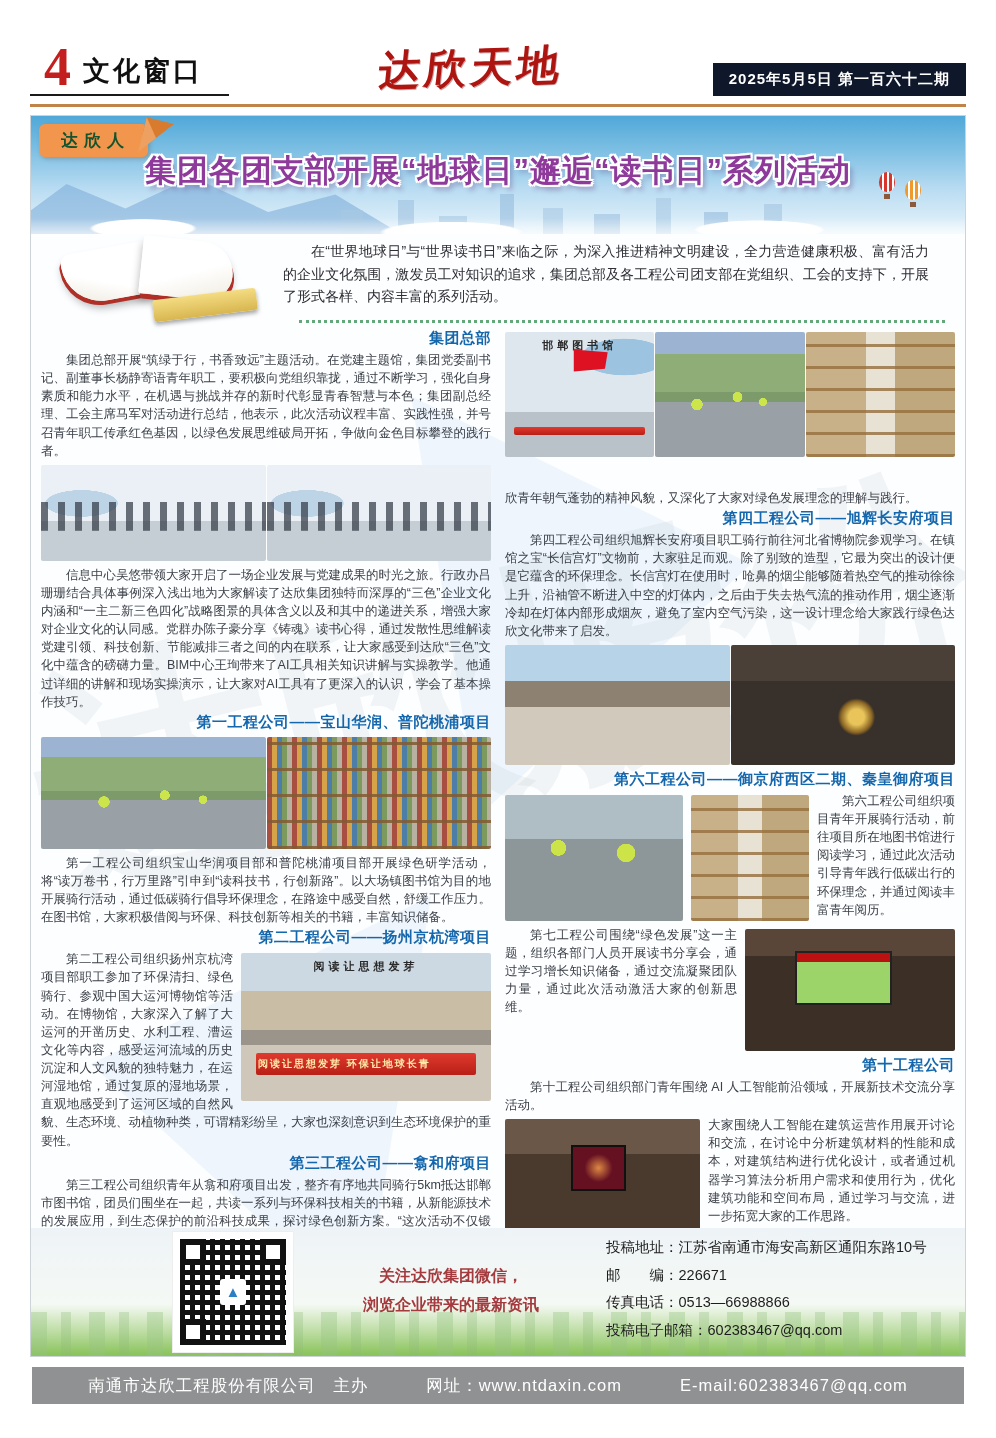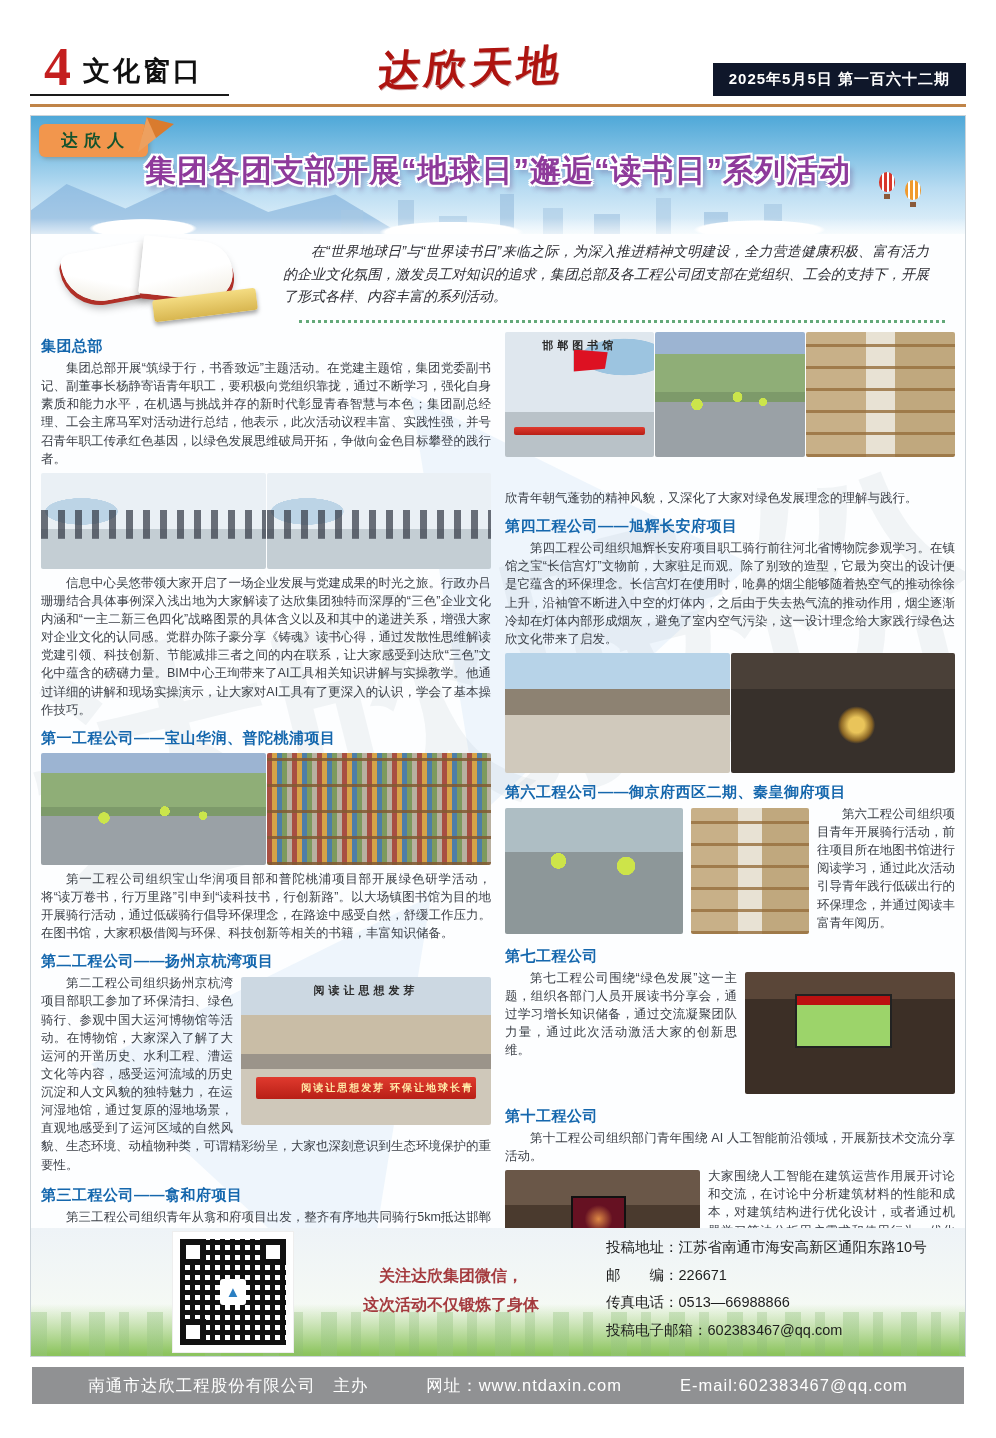--- a/index.html
+++ b/index.html
@@ -87,28 +87,28 @@
         border-radius:10px 4px 4px 40px; transform:rotate(-10deg);
         box-shadow:-2px 4px 0 #b03028, 0 7px 8px rgba(0,0,0,.3); }
   .book .pageR { position:absolute; left:84px; top:2px; width:92px; height:58px;
         background:linear-gradient(160deg,#fff 0 55%,#efeadd 100%);
         border-radius:4px 50px 40px 4px; transform:rotate(6deg);
         box-shadow:2px 5px 0 #b03028, 0 7px 8px rgba(0,0,0,.3); }
   .book .under { position:absolute; left:96px; bottom:0; width:104px; height:22px;
         background:linear-gradient(180deg,#f4dc82,#d8b650); transform:rotate(-7deg);
         border-radius:3px; box-shadow:0 3px 4px rgba(0,0,0,.35); }
   .intro-text { font-size:14px; line-height:1.62; color:#2e2e34; text-align:justify;
-                text-indent:2em; margin:2px 18px 0 0;font-style:italic; }
+                text-indent:2em; margin:2px 18px 0 0; }
   .green-rule { border-bottom:3px dotted #63a878; margin:4px 20px 2px 268px; }
 
   
   .cols { flex:1; display:flex; gap:14px; padding:2px 10px 0 10px; overflow:hidden; z-index:1; }
   .col { width:50%; overflow:hidden; }
-  .sec { color:#1567ad; font-size:15px; font-weight:bold; text-align:left;
-         margin:10px 0 3px 0; letter-spacing:.5px; }
+  .sec { color:#1567ad; font-size:15px; font-weight:bold; text-align:right;
+         margin:2px 0 3px 0; letter-spacing:.5px; }
   .body-p { font-size:12.5px; line-height:1.45; color:#3c4048; text-align:justify;
             text-indent:2em; margin:2px 0; }
 
   .ph-row { display:flex; gap:1px; margin:5px 0; }
   .ph { flex:1; border-radius:2px; position:relative; overflow:hidden; background:#dde5ec; }
   .h96 { height:96px; } .h112 { height:112px; } .h120 { height:120px; } .h125 { height:125px; }
 
   .ph-hall { background:
       repeating-linear-gradient(90deg,rgba(48,54,66,.7) 0 7px,rgba(0,0,0,0) 7px 17px) 0 56%/100% 30% no-repeat,
       radial-gradient(ellipse 60px 22px at 18% 40%, #bcd4e6 60%, transparent 61%),
@@ -140,21 +140,21 @@
   .ph-meet { background:linear-gradient(180deg,#5a4638 0 22%,#3c2f26 22% 100%); }
   .ph-meet .screen { position:absolute; left:24%; top:18%; width:46%; height:44%;
       background:linear-gradient(180deg,#b11 0 18%,#9cd46a 18% 100%); border:2px solid #222; }
   .ph-ai { background:linear-gradient(180deg,#6a5748 0 30%,#4a3a2e 30% 100%); }
   .ph-ai .screen { position:absolute; left:34%; top:22%; width:28%; height:40%;
       background:radial-gradient(circle 14px at 50% 50%, #d84, #612), #1c1c22; border:2px solid #111; }
   .ph .sign { position:absolute; top:6px; left:0; right:0; text-align:center;
       font-size:11px; font-weight:bold; color:#2a2a2a; letter-spacing:4px; }
   .ph .red-banner { position:absolute; left:6%; right:6%; bottom:18%;
       background:linear-gradient(180deg,#e03a2e,#b81f16); color:#ffe9a8;
-      font-size:10px; font-weight:bold; text-align:right; letter-spacing:2px;
+      font-size:10px; font-weight:bold; text-align:left; letter-spacing:2px;
       padding:4px 2px; border-radius:2px; white-space:nowrap; overflow:hidden; }
   .ph .flag { position:absolute; left:46%; top:14%; width:34px; height:22px;
       background:#d12; clip-path:polygon(0 0,100% 12%,92% 88%,0 100%); }
   .ph .flag::after { content:""; position:absolute; left:-3px; top:-4px; width:3px; height:52px; background:#777; }
 
   .wrap-sec::after { content:""; display:block; clear:both; }
   .fl-r { float:right; margin:3px 0 3px 8px; }
   .fl-l { float:left; margin:3px 8px 3px 0; }
   .w250 { width:250px; } .w210 { width:210px; } .w195 { width:195px; }
   .w118 { width:118px; } .w178 { width:178px; }
@@ -277,21 +277,20 @@
         <div class="ph ph-artifact h120"></div>
       </div>
 
       <h3 class="sec">第六工程公司——御京府西区二期、秦皇御府项目</h3>
       <div class="wrap-sec">
         <div class="ph ph-vest fl-l w178" style="height:126px;"></div>
         <div class="ph ph-aisle fl-l w118" style="height:126px;"></div>
         <p class="body-p">第六工程公司组织项目青年开展骑行活动，前往项目所在地图书馆进行阅读学习，通过此次活动引导青年践行低碳出行的环保理念，并通过阅读丰富青年阅历。</p>
       </div>
 
-      <h3 class="sec">第七工程公司</h3>
       <div class="wrap-sec">
         <div class="ph ph-meet fl-r w210" style="height:122px;">
           <span class="screen"></span>
         </div>
         <p class="body-p">第七工程公司围绕“绿色发展”这一主题，组织各部门人员开展读书分享会，通过学习增长知识储备，通过交流凝聚团队力量，通过此次活动激活大家的创新思维。</p>
       </div>
 
       <h3 class="sec">第十工程公司</h3>
       <p class="body-p">第十工程公司组织部门青年围绕 AI 人工智能前沿领域，开展新技术交流分享活动。</p>
       <div class="wrap-sec">
@@ -309,21 +308,21 @@
     <div class="qr-wrap">
       <div class="qr">
         <span class="fm a"></span>
         <span class="fm b"></span>
         <span class="fm c"></span>
         <span class="logo">▲</span>
       </div>
     </div>
     <div class="wechat-note">
       <div>关注达欣集团微信，</div>
-      <div>这次活动不仅锻炼了身体</div>
+      <div>浏览企业带来的最新资讯</div>
     </div>
     <div class="contact">
       <div>投稿地址：江苏省南通市海安高新区通阳东路10号</div>
       <div>邮　　编：226671</div>
       <div>传真电话：0513—66988866</div>
       <div>投稿电子邮箱：602383467@qq.com</div>
     </div>
   </div>
 </div>
 

